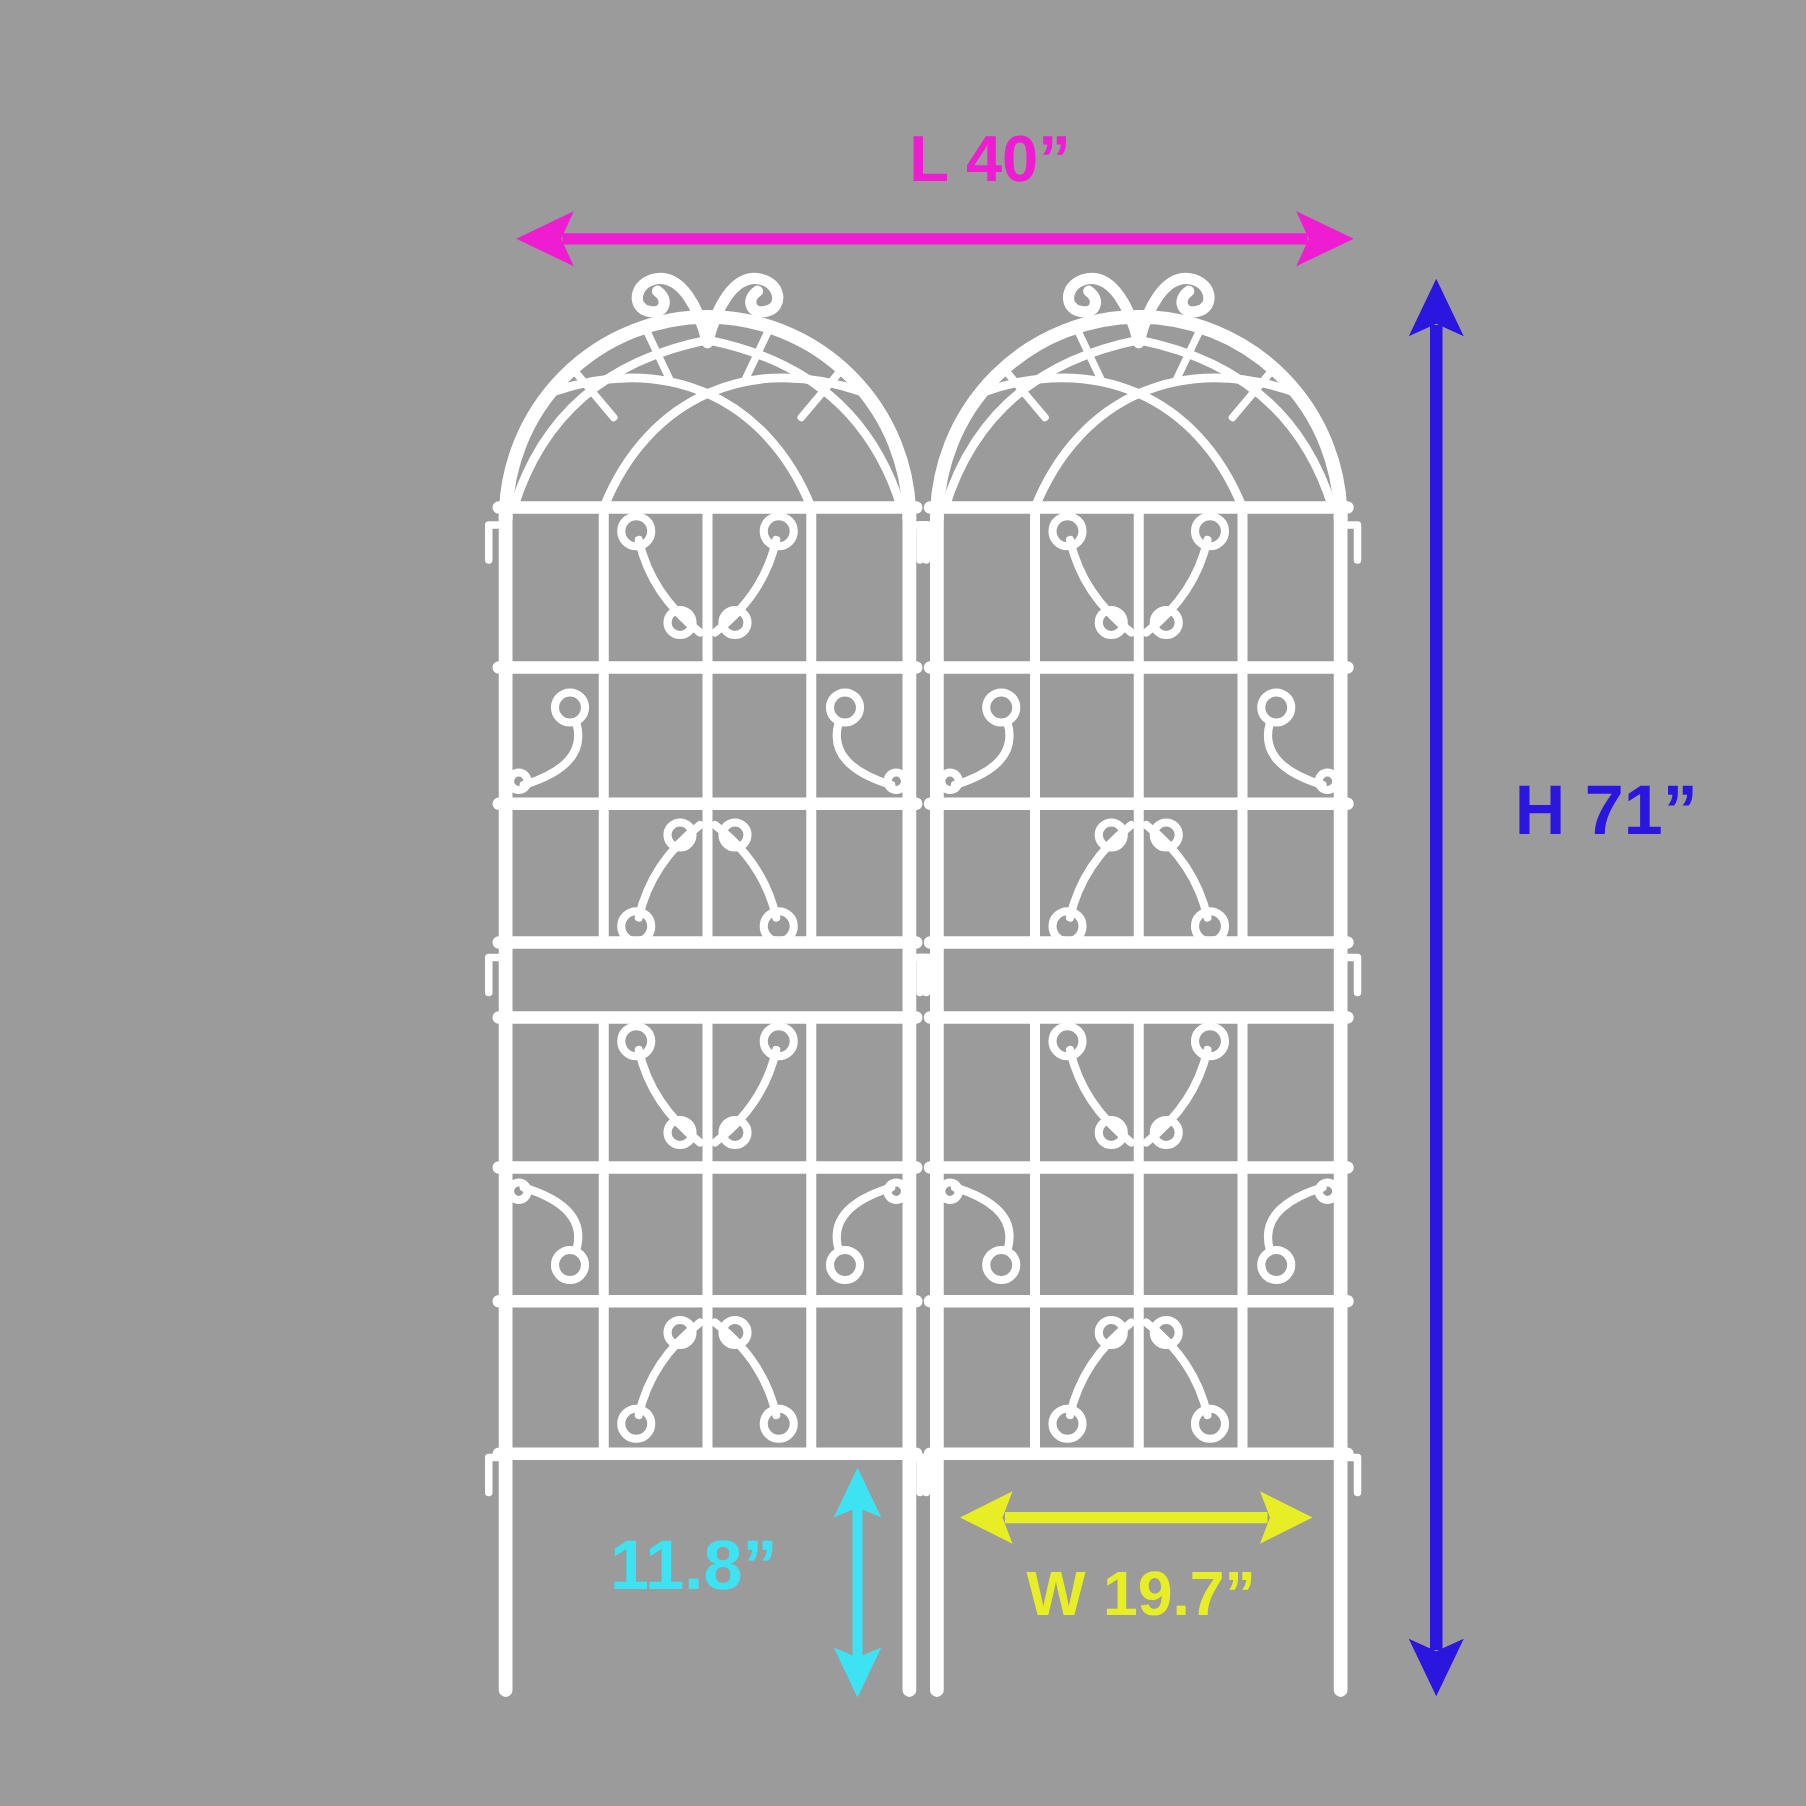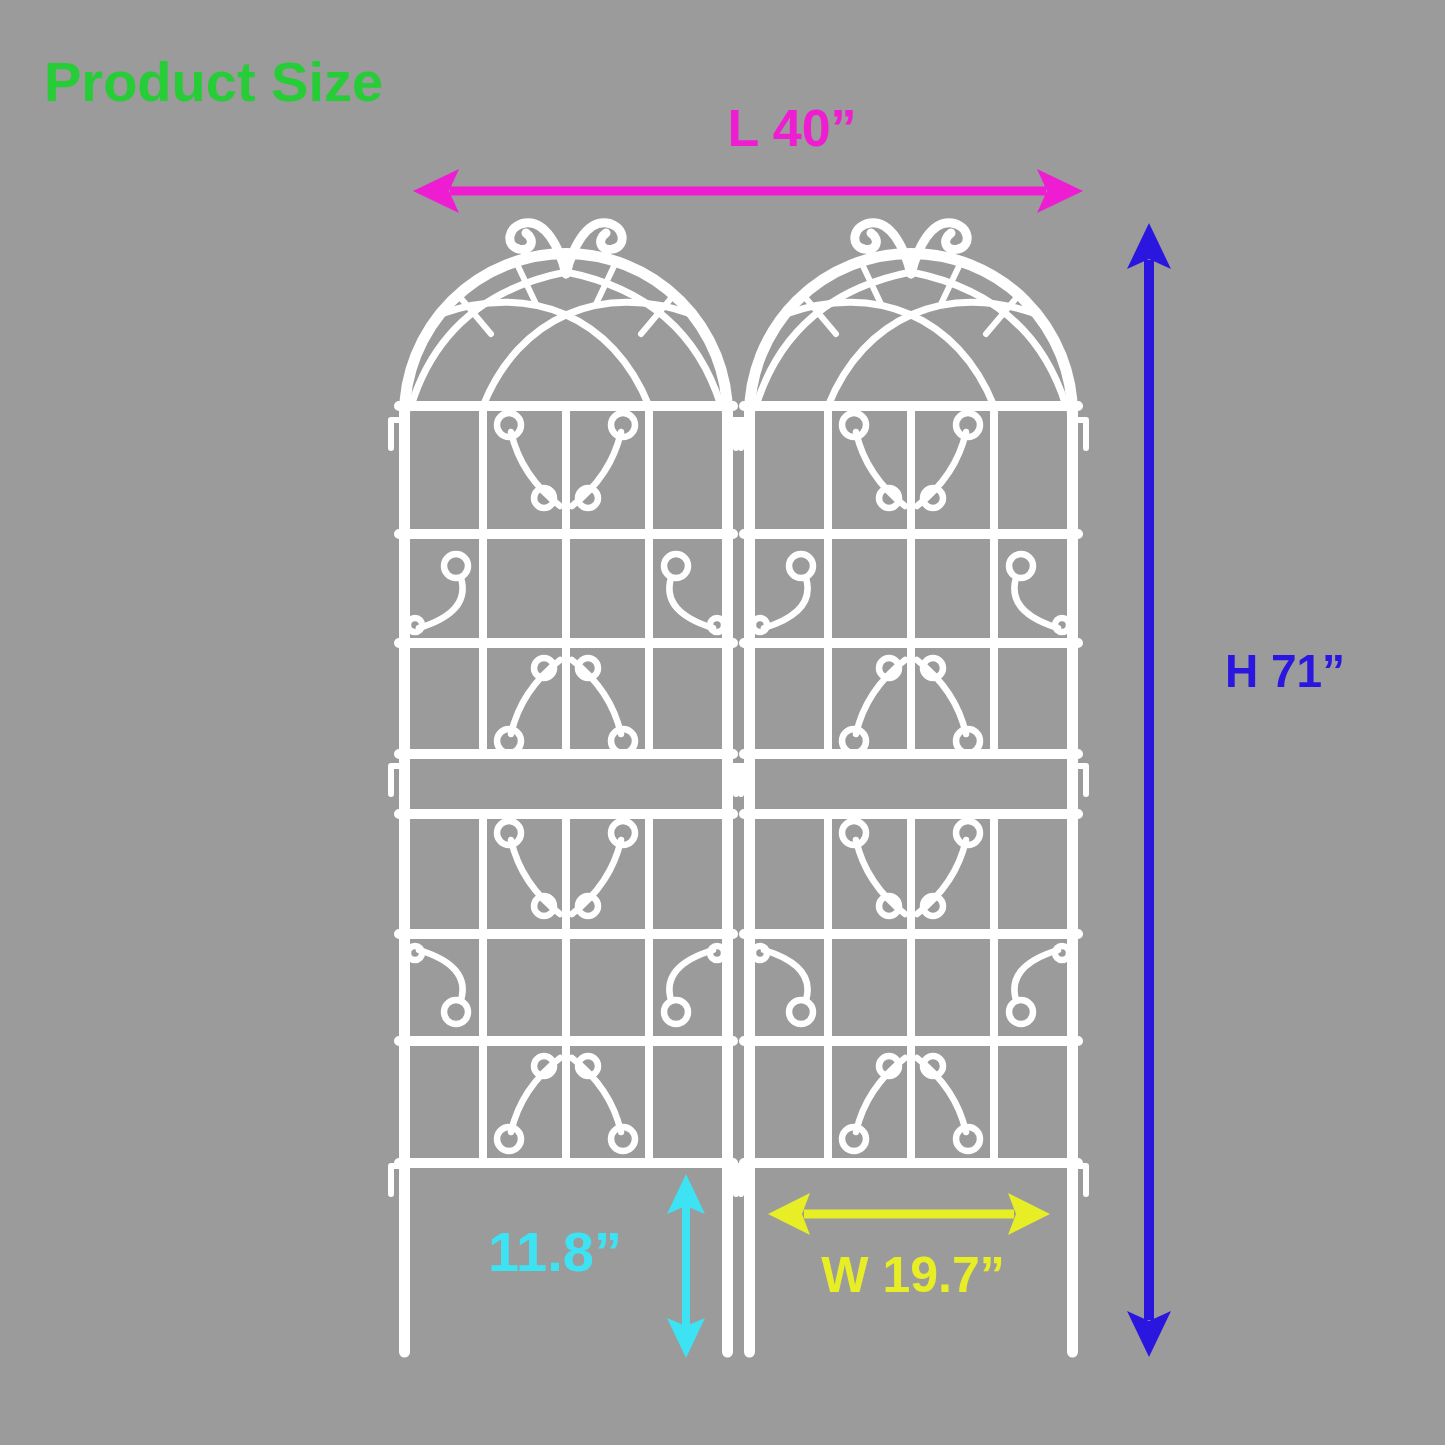--- a/index.html
+++ b/index.html
@@ -30,21 +30,21 @@
   .width-a polygon{fill:var(--c-panel_width,#e7ee25);}
   .label{
     position:absolute;
     font-weight:bold;
     line-height:1;
     white-space:nowrap;
     letter-spacing:0px;
   }
   .label.title{left:44px;top:54px;font-size:56px;color:var(--c-title,#27cd37);}
   .label.len{left:792px;top:102px;transform:translateX(-50%);font-size:52px;color:var(--c-length,#ee1dd2);}
-  .label.hei{left:1285px;top:648px;transform:translateX(-50%);font-size:46px;color:var(--c-height,#2a16df);text-align:center;}
+  .label.hei{left:1285px;top:620px;transform:translateX(-50%);font-size:56px;color:var(--c-height,#2a16df);text-align:center;}
   .label.leg{left:555px;top:1224px;transform:translateX(-50%);font-size:56px;color:var(--c-leg_height,#3ee3f3);text-align:center;}
   .label.wid{left:913px;top:1250px;transform:translateX(-50%);font-size:50px;color:var(--c-panel_width,#e7ee25);}
 </style>
 </head>
 <body>
 
 <div class="stage">
 
   <svg class="art" width="1445" height="1445" viewBox="0 0 1445 1445">
     <defs>
@@ -122,21 +122,20 @@
       <polygon points="686,1358 667,1318 686,1326 705,1318"></polygon>
     </g>
 
     <g class="arrow width-a">
       <line x1="804" y1="1214" x2="1014" y2="1214"></line>
       <polygon points="768,1214 810,1193 802,1214 810,1235"></polygon>
       <polygon points="1050,1214 1008,1193 1016,1214 1008,1235"></polygon>
     </g>
   </svg>
 
-  <div class="label title">Product Size</div>
 
   <div class="label len">L 40”</div>
 
   <div class="label hei">H 71”</div>
 
   <div class="label leg">11.8”</div>
 
   <div class="label wid">W 19.7”</div>
 
 </div>

